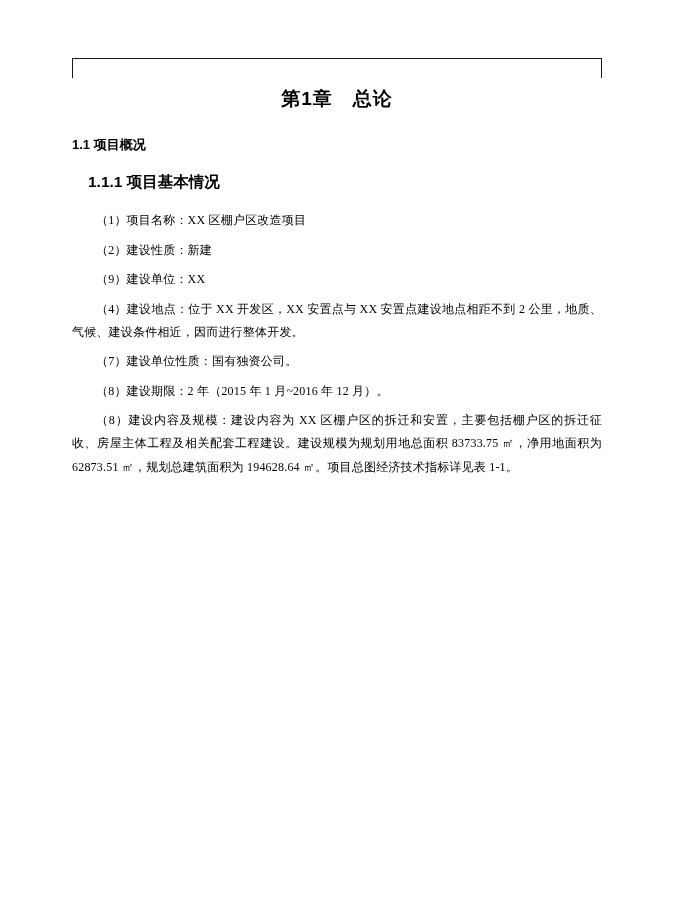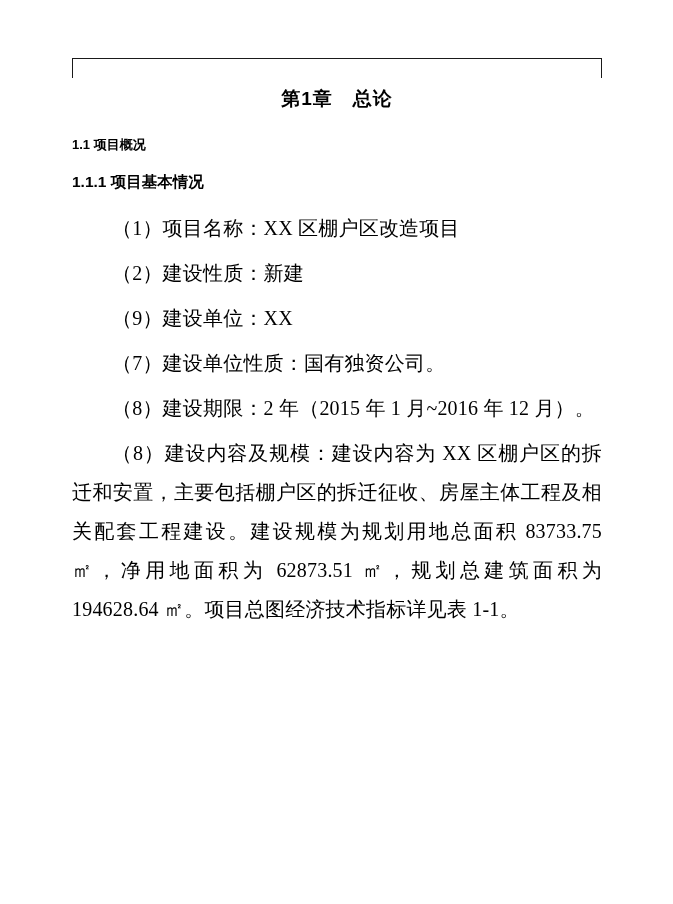--- a/index.html
+++ b/index.html
@@ -74,25 +74,25 @@
     font-family: "Liberation Sans", "DejaVu Sans", sans-serif;
     font-weight: bold;
     font-size: 13px;
     margin: 0 0 16px 0;
     line-height: 1.5;
   }
   .heading-2 {
     font-family: "Liberation Sans", "DejaVu Sans", sans-serif;
     font-weight: bold;
     font-size: 15.5px;
-    margin: 0 0 16px 0;
+    margin: 0 0 16px 16px;
     line-height: 1.5;
   }
   .para {
-    font-size: 20px;
+    font-size: 12px;
     line-height: 1.95;
     margin: 0 0 6px 0;
     text-indent: 2em;
     text-align: justify;
     letter-spacing: 0.2px;
   }
   .para:last-child {
     margin-bottom: 12px;
   }
 </style>
@@ -111,18 +111,19 @@
 
     <div class="chapter-title">第1章 总论</div>
 
     <div class="heading-1">1.1 项目概况</div>
 
     <div class="heading-2">1.1.1 项目基本情况</div>
 
     <p class="para">（1）项目名称：XX 区棚户区改造项目</p>
     <p class="para">（2）建设性质：新建</p>
     <p class="para">（9）建设单位：XX</p>
+    <p class="para">（4）建设地点：位于 XX 开发区，XX 安置点与 XX 安置点建设地点相距不到 2 公里，地质、气候、建设条件相近，因而进行整体开发。</p>
     <p class="para">（7）建设单位性质：国有独资公司。</p>
     <p class="para">（8）建设期限：2 年（2015 年 1 月~2016 年 12 月）。</p>
     <p class="para">（8）建设内容及规模：建设内容为 XX 区棚户区的拆迁和安置，主要包括棚户区的拆迁征收、房屋主体工程及相关配套工程建设。建设规模为规划用地总面积 83733.75 ㎡，净用地面积为 62873.51 ㎡，规划总建筑面积为 194628.64 ㎡。项目总图经济技术指标详见表 1-1。</p>
 
   </div>
 </div>
 
 </body></html>

